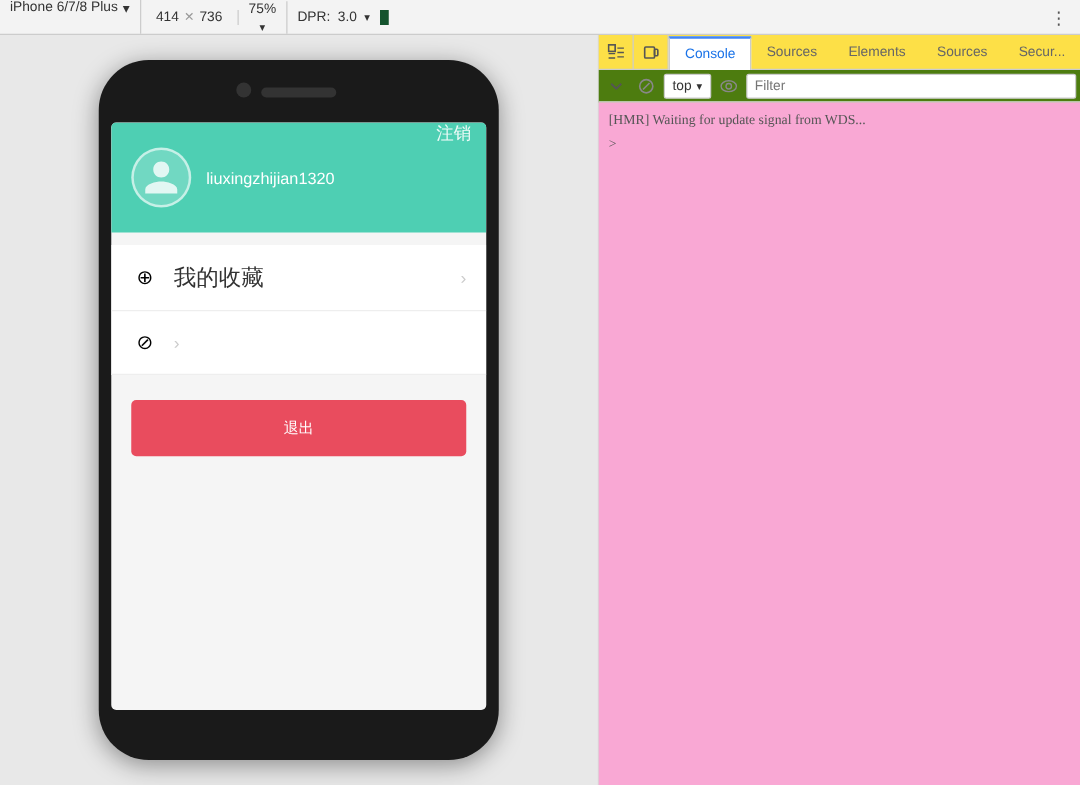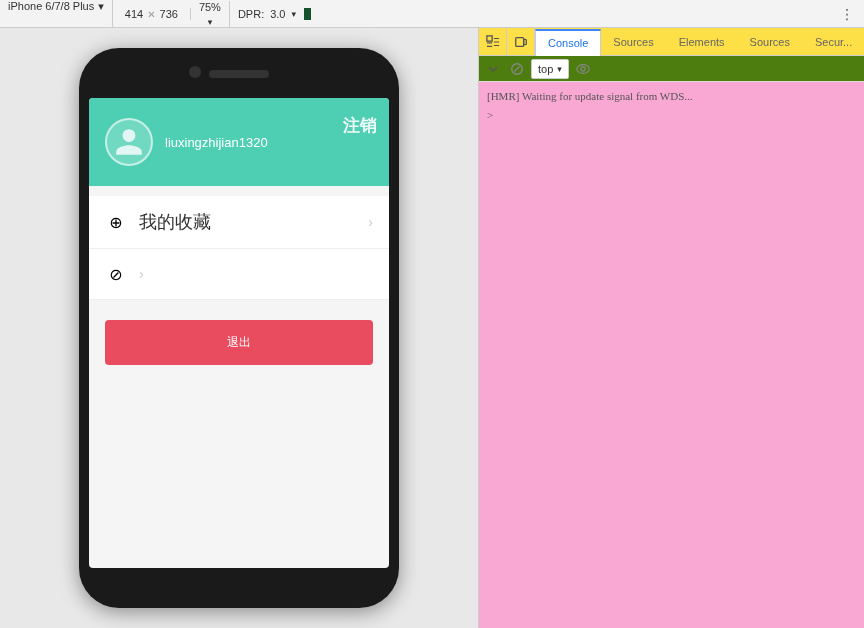--- a/index.html
+++ b/index.html
@@ -151,25 +151,24 @@
       height: 32px;
       fill: rgba(255,255,255,0.8);
     }
     .app-username {
       color: white;
       font-size: 13px;
       flex: 1;
     }
     .app-logout-link {
       color: rgba(255,255,255,0.9);
-      font-size: 17px;
+      font-size: 14px;
       position: absolute;
       right: 12px;
-      top: 16px;
-      font-weight: bold;
+      top: 0;
     }
 
     .app-menu {
       background: white;
       margin: 10px 0 0 0;
     }
     .app-menu-item {
       display: flex;
       align-items: center;
       padding: 14px 16px;
@@ -444,20 +443,21 @@
       <div class="console-context-select">
         <span>top</span>
         <span class="dropdown-arrow">▾</span>
       </div>
       <div class="console-eye-btn">
         <svg width="14" height="10" viewBox="0 0 16 11" fill="none" stroke="#888" stroke-width="1.3">
           <ellipse cx="8" cy="5.5" rx="7" ry="5"></ellipse>
           <circle cx="8" cy="5.5" r="2.5"></circle>
         </svg>
       </div>
+      <input class="console-filter" type="text" placeholder="Filter" style="">
     </div>
 
     <div class="console-output">
       <div class="console-line">
         <span>[HMR] Waiting for update signal from WDS...</span>
       </div>
       <div class="console-prompt">&gt;</div>
     </div>
   </div>
 

